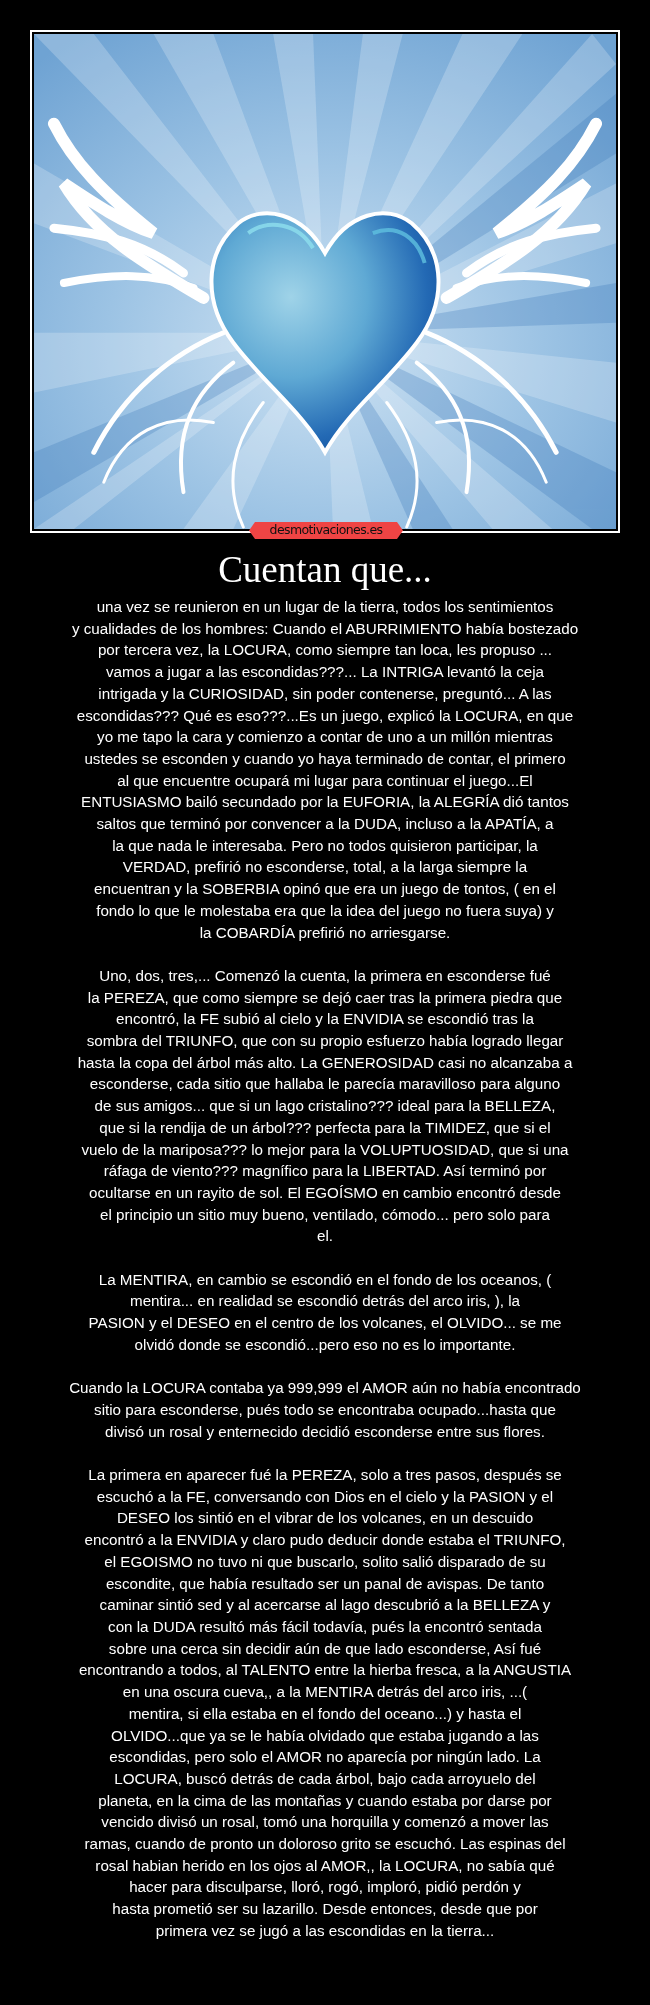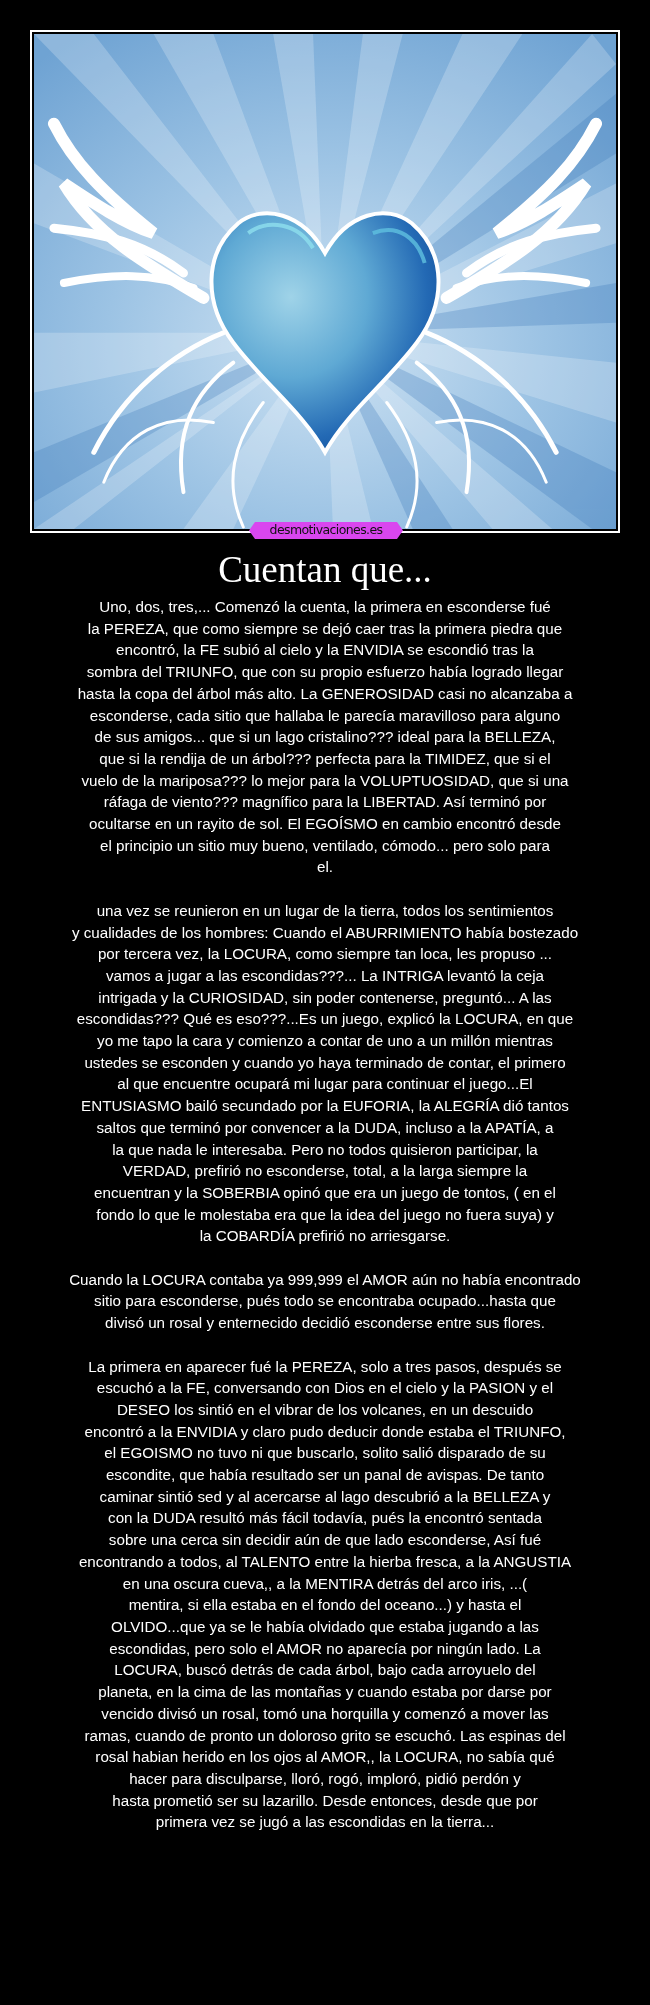--- a/index.html
+++ b/index.html
@@ -8,21 +8,21 @@
     position: absolute; left: 30px; top: 30px; width: 590px; height: 503px;
     border: 2px solid #fff; box-sizing: border-box; background: #000;
   }
   .artwork {
     position: absolute; left: 2px; top: 2px; right: 2px; bottom: 2px; overflow: hidden;
     background: #8fb8dc;
   }
   .artwork svg { display: block; width: 100%; height: 100%; }
   .logo-pill {
     position: absolute; left: 249px; top: 522px; width: 154px; height: 17px;
-    background: #d946ef; border-radius: 3px;
+    background: #ef4444; border-radius: 3px;
     clip-path: polygon(6px 0, calc(100% - 6px) 0, 100% 50%, calc(100% - 6px) 100%, 6px 100%, 0 50%);
     display: flex; align-items: center; justify-content: center;
     font-family: "DejaVu Sans", sans-serif; font-size: 12.5px; letter-spacing: -0.6px;
     color: #111; line-height: 1;
   }
   .title {
     position: absolute; left: 0; top: 546px; width: 650px; text-align: center;
     font-family: "Liberation Serif", "DejaVu Serif", serif; font-size: 37px; color: #fff;
     line-height: 48px; margin: 0; font-weight: normal;
   }
@@ -103,49 +103,53 @@
       <path d="M340,200 C365,190 385,205 392,230" fill="none" stroke="#5fc0e0" stroke-width="4" opacity="0.8"></path>
     </svg>
   </div>
 </div>
 
 <div class="logo-pill">desmotivaciones.es</div>
 
 <h1 class="title">Cuentan que...</h1>
 
 <div class="body-text">
-  <p class="para">Uno, dos, tres,... Comenzó la cuenta, la primera en esconderse fué
-la PEREZA, que como siempre se dejó caer tras la primera piedra que
-encontró, la FE subió al cielo y la ENVIDIA se escondió tras la
-sombra del TRIUNFO, que con su propio esfuerzo había logrado llegar
-hasta la copa del árbol más alto. La GENEROSIDAD casi no alcanzaba a
-esconderse, cada sitio que hallaba le parecía maravilloso para alguno
-de sus amigos... que si un lago cristalino??? ideal para la BELLEZA,
-que si la rendija de un árbol??? perfecta para la TIMIDEZ, que si el
-vuelo de la mariposa??? lo mejor para la VOLUPTUOSIDAD, que si una
-ráfaga de viento??? magnífico para la LIBERTAD. Así terminó por
-ocultarse en un rayito de sol. El EGOÍSMO en cambio encontró desde
-el principio un sitio muy bueno, ventilado, cómodo... pero solo para
-el.</p>
   <p class="para">una vez se reunieron en un lugar de la tierra, todos los sentimientos
 y cualidades de los hombres: Cuando el ABURRIMIENTO había bostezado
 por tercera vez, la LOCURA, como siempre tan loca, les propuso ...
 vamos a jugar a las escondidas???... La INTRIGA levantó la ceja
 intrigada y la CURIOSIDAD, sin poder contenerse, preguntó... A las
 escondidas??? Qué es eso???...Es un juego, explicó la LOCURA, en que
 yo me tapo la cara y comienzo a contar de uno a un millón mientras
 ustedes se esconden y cuando yo haya terminado de contar, el primero
 al que encuentre ocupará mi lugar para continuar el juego...El
 ENTUSIASMO bailó secundado por la EUFORIA, la ALEGRÍA dió tantos
 saltos que terminó por convencer a la DUDA, incluso a la APATÍA, a
 la que nada le interesaba. Pero no todos quisieron participar, la
 VERDAD, prefirió no esconderse, total, a la larga siempre la
 encuentran y la SOBERBIA opinó que era un juego de tontos, ( en el
 fondo lo que le molestaba era que la idea del juego no fuera suya) y
 la COBARDÍA prefirió no arriesgarse.</p>
+  <p class="para">Uno, dos, tres,... Comenzó la cuenta, la primera en esconderse fué
+la PEREZA, que como siempre se dejó caer tras la primera piedra que
+encontró, la FE subió al cielo y la ENVIDIA se escondió tras la
+sombra del TRIUNFO, que con su propio esfuerzo había logrado llegar
+hasta la copa del árbol más alto. La GENEROSIDAD casi no alcanzaba a
+esconderse, cada sitio que hallaba le parecía maravilloso para alguno
+de sus amigos... que si un lago cristalino??? ideal para la BELLEZA,
+que si la rendija de un árbol??? perfecta para la TIMIDEZ, que si el
+vuelo de la mariposa??? lo mejor para la VOLUPTUOSIDAD, que si una
+ráfaga de viento??? magnífico para la LIBERTAD. Así terminó por
+ocultarse en un rayito de sol. El EGOÍSMO en cambio encontró desde
+el principio un sitio muy bueno, ventilado, cómodo... pero solo para
+el.</p>
+  <p class="para">La MENTIRA, en cambio se escondió en el fondo de los oceanos, (
+mentira... en realidad se escondió detrás del arco iris, ), la
+PASION y el DESEO en el centro de los volcanes, el OLVIDO... se me
+olvidó donde se escondió...pero eso no es lo importante.</p>
   <p class="para">Cuando la LOCURA contaba ya 999,999 el AMOR aún no había encontrado
 sitio para esconderse, pués todo se encontraba ocupado...hasta que
 divisó un rosal y enternecido decidió esconderse entre sus flores.</p>
   <p class="para">La primera en aparecer fué la PEREZA, solo a tres pasos, después se
 escuchó a la FE, conversando con Dios en el cielo y la PASION y el
 DESEO los sintió en el vibrar de los volcanes, en un descuido
 encontró a la ENVIDIA y claro pudo deducir donde estaba el TRIUNFO,
 el EGOISMO no tuvo ni que buscarlo, solito salió disparado de su
 escondite, que había resultado ser un panal de avispas. De tanto
 caminar sintió sed y al acercarse al lago descubrió a la BELLEZA y

